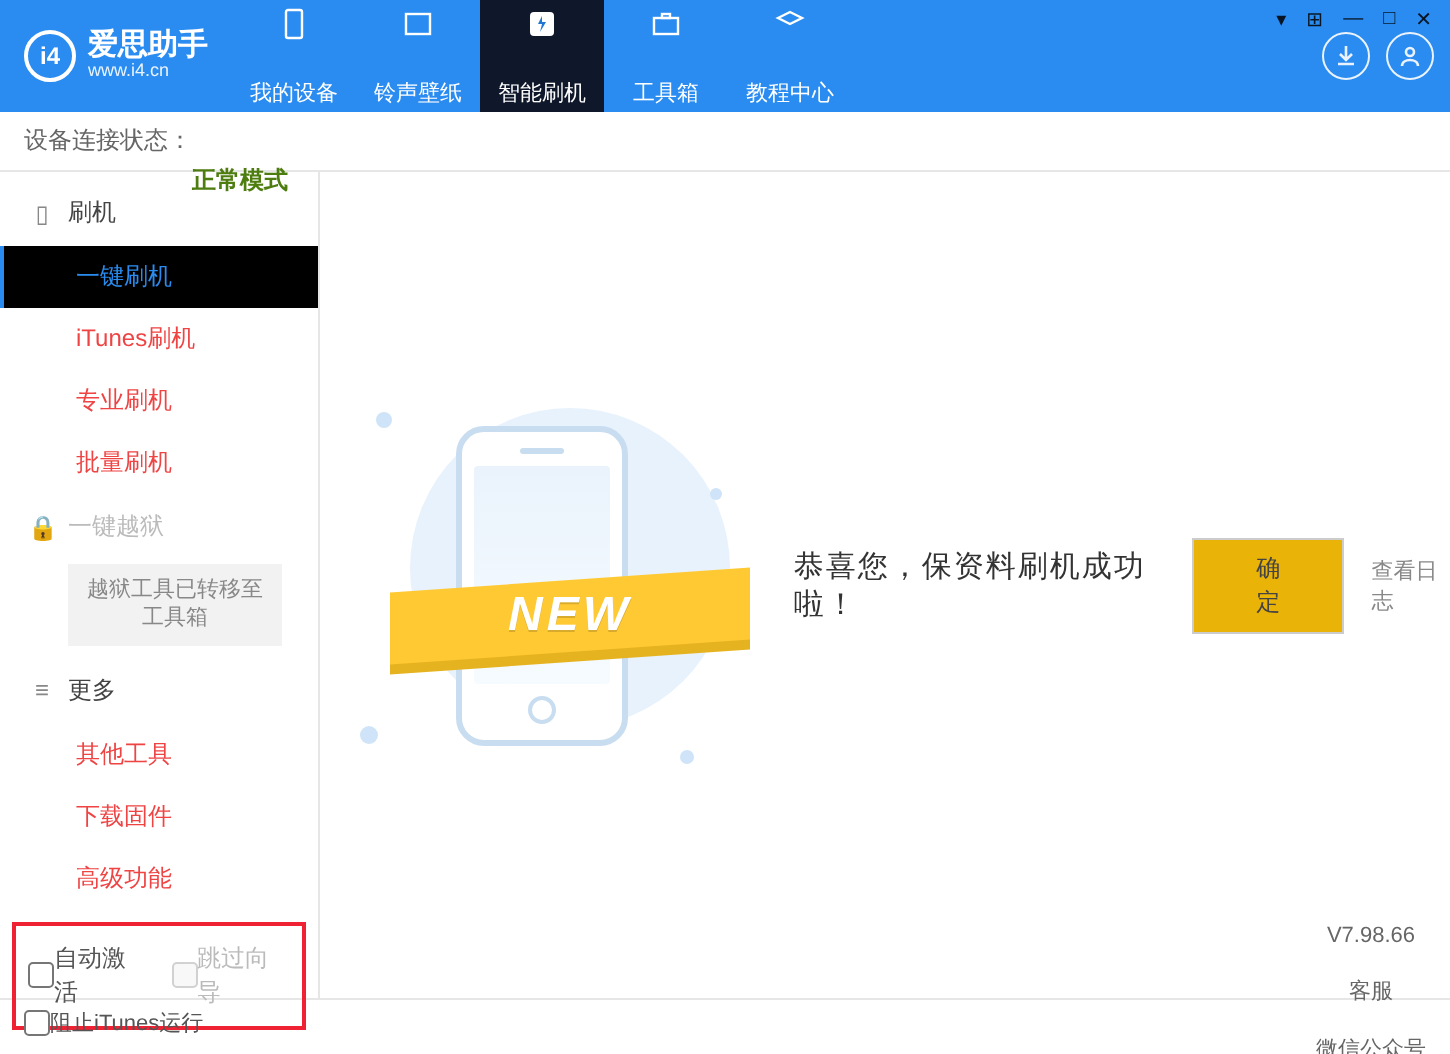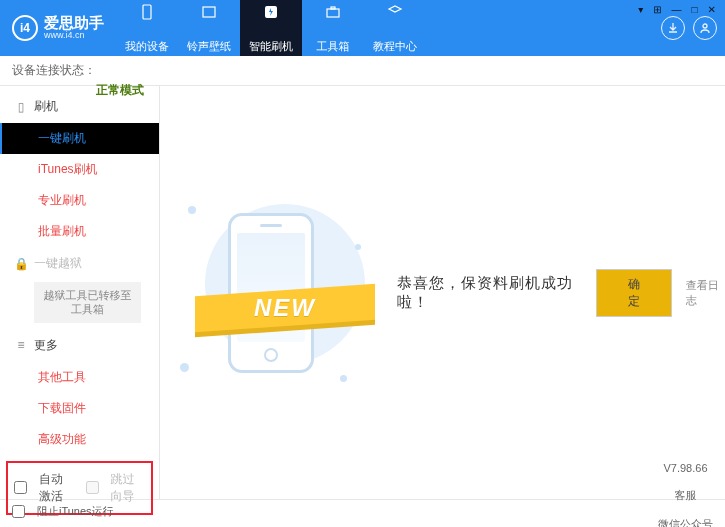--- a/index.html
+++ b/index.html
@@ -30,21 +30,21 @@
 .sidebar { width: 160px; border-right:1px solid #e6e6e6; display:flex; flex-direction:column; justify-content:space-between; padding-bottom:4px;}
 .menu { padding-top:4px;}
 .menu-grp { }
 .menu-hd { display:flex; align-items:center; gap:6px; padding:8px 14px; color:#444; font-size:12px; cursor:pointer;}
 .menu-hd.locked { color:#bbb;}
 .menu-hd .ico { width:14px; text-align:center; color:#888;}
 .menu-sub { padding:7px 10px 7px 38px; color:#ef4444; cursor:pointer; font-size:12px;}
 .menu-sub.active { background:#000000; color:#2a8cf0; border-left:2px solid #2a8cf0; padding-left:36px;}
 .menu-sub.boxed { background:#f2f2f2; color:#888; text-align:center; margin:2px 18px 6px 34px; padding:6px 6px; font-size:11px; line-height:1.3;}
 .redbox { border:2px solid #e23; margin:6px 6px 6px 6px; padding:8px 6px; display:flex; gap:12px; align-items:center;}
-.chk { display:flex; align-items:center; gap:12px; color:#555;}
+.chk { display:flex; align-items:center; gap:0; color:#555;}
 .chk.dis { color:#bbbbbb;}
 .chk input{margin:0;}
 .dev-info { padding:6px 10px; font-size:11px; color:#777;}
 .dev-name { color:#2a8cf0; font-weight:bold; font-size:12px; display:flex; align-items:center; gap:4px;}
 .dev-ico{ width:10px; height:14px; border:1px solid #2a8cf0; border-radius:2px;}
 
 
 .main { flex:1; display:flex; align-items:center; justify-content:center; gap:14px; position:relative;}
 .illus { width:250px; height:190px; position:relative; display:flex; align-items:center; justify-content:center;}
 .illus .circle { position:absolute; width:160px; height:160px; border-radius:50%; background:#e8f2fc; top:6px; left:45px;}

